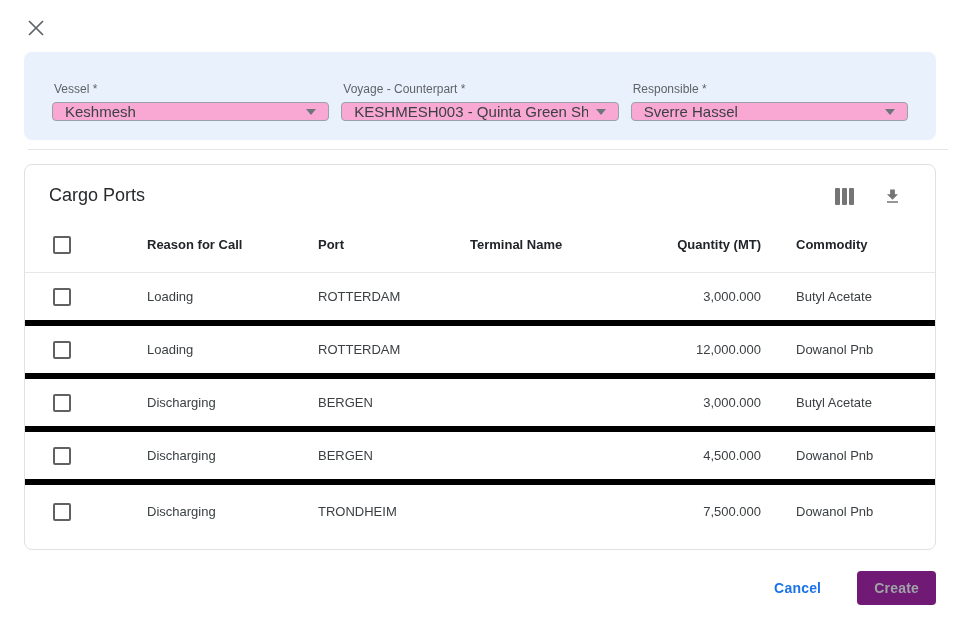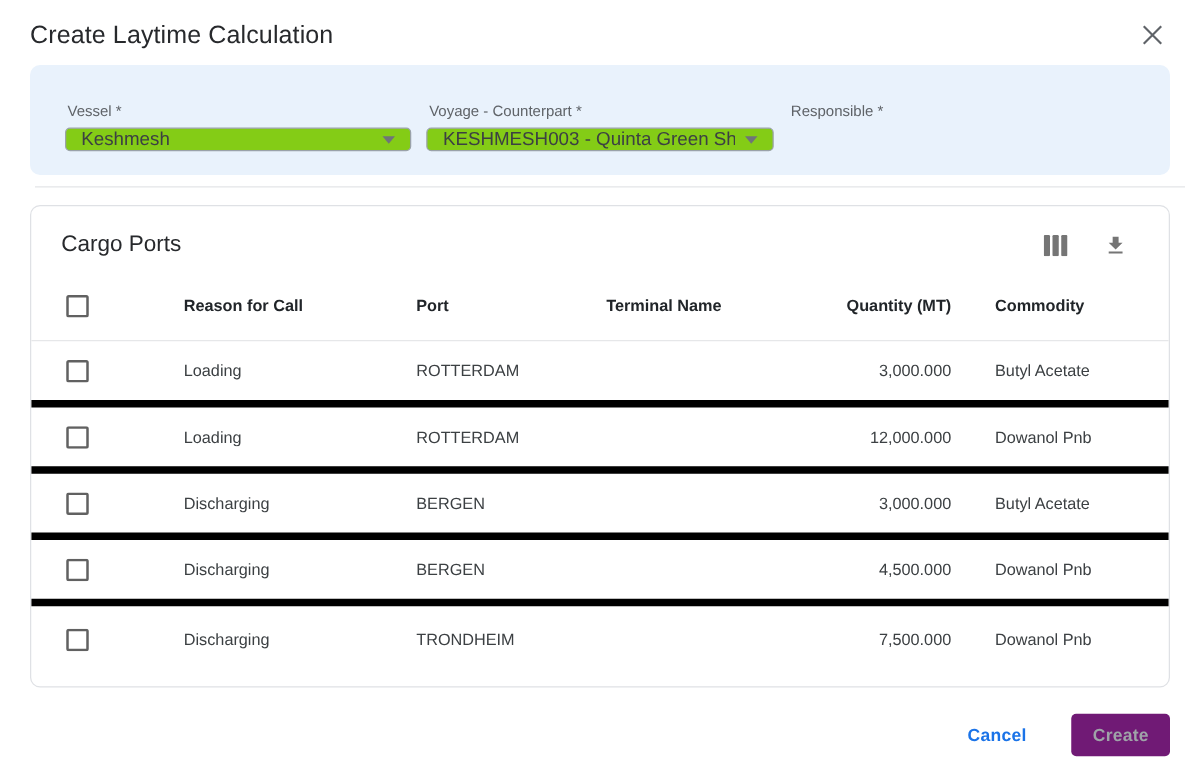--- a/index.html
+++ b/index.html
@@ -26,21 +26,21 @@
     margin:2px 24px 0 24px;
     background:#e9f2fc;
     border-radius:8px;
     padding:28px;
     display:flex; gap:12px;
     height:88px;
   }
   .field { flex:1; min-width:0; display:flex; flex-direction:column; }
   .field-label { font-size:12px; color:#5f6368; margin:2px 0 6px 2px; }
   .select-box {
-    background:#84cc16;
+    background:#f9a8d4;
     border:1px solid #9aa2a9;
     border-radius:4px;
     height:36px;
     display:flex; align-items:center;
     padding:0 12px;
     cursor:pointer;
   }
   .select-value {
     flex:1; font-size:15px; color:#3c4043;
     white-space:nowrap; overflow:hidden;
@@ -75,21 +75,21 @@
     display:flex; align-items:center;
     height:53px;
     border-bottom:6px solid #000000;
     font-size:13px; color:#3c4043;
   }
   .trow.thead { height:56px; border-bottom:1px solid #e6e7e9; }
   .thead .tcell { font-weight:700; color:#212529; }
   .trow:last-child { border-bottom:none; }
   .tcell { padding:0 4px 0 0; white-space:nowrap; overflow:hidden; }
   .c-check { width:122px; flex:none; padding-left:28px; }
-  .c-reason { width:186px; flex:none; }
+  .c-reason { width:171px; flex:none; }
   .c-port { width:152px; flex:none; }
   .c-terminal { flex:1; min-width:0; }
   .c-qty { width:140px; flex:none; text-align:right; }
   .c-comm { width:170px; flex:none; padding-left:31px; }
   .checkbox {
     width:18px; height:18px;
     border:2px solid #616161; border-radius:2px;
     background:#fff; cursor:pointer;
   }
   
@@ -110,21 +110,20 @@
     border:none; border-radius:4px;
     padding:9px 17px; cursor:default;
     font-family:inherit;
   }
   svg { display:block; }
 </style>
 </head>
 <body>
 
 <div class="dlg-header">
-  <div class="dlg-title">Create Laytime Calculation</div>
   <div class="close-btn">
     <span>
       <svg width="18" height="18" viewBox="0 0 18 18">
         <path d="M2 2 L16 16 M16 2 L2 16" stroke="#5f6368" stroke-width="1.7" fill="none"></path>
       </svg>
     </span>
   </div>
 </div>
 
 <div class="form-panel">
@@ -140,20 +139,24 @@
   <div class="field">
     <div class="field-label">Voyage - Counterpart *</div>
     <div class="select-box">
       <span class="select-value">KESHMESH003 - Quinta Green Shippi...</span>
       <span class="select-arrow"></span>
     </div>
   </div>
 
   <div class="field">
     <div class="field-label">Responsible *</div>
+    <div class="select-box">
+      <span class="select-value">Sverre Hassel</span>
+      <span class="select-arrow"></span>
+    </div>
   </div>
 
 </div>
 
 <hr class="divider">
 
 <div class="card">
 
   <div class="card-header">
     <div class="card-title">Cargo Ports</div>

